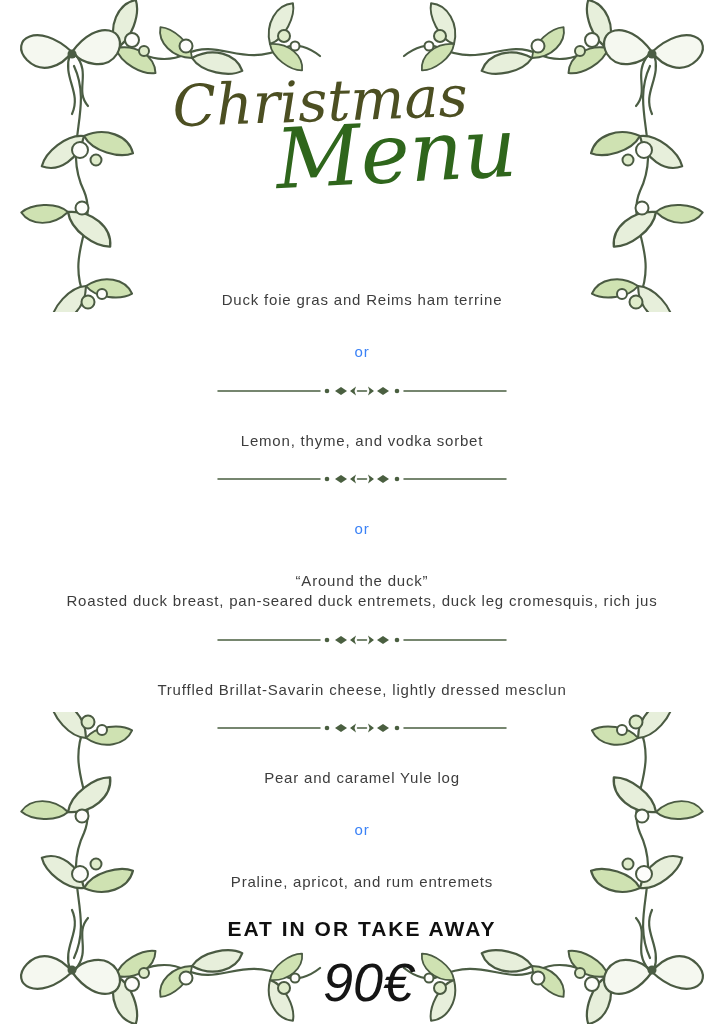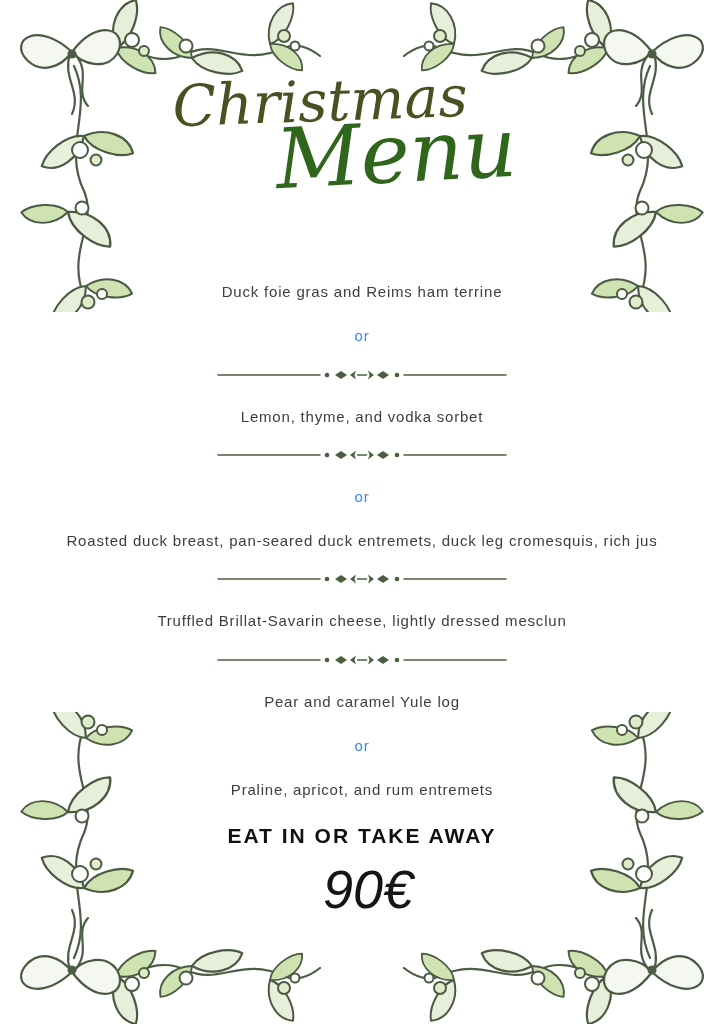--- a/index.html
+++ b/index.html
@@ -35,21 +35,21 @@
   .t2{
     margin:-20px 0 0 0;text-align:center;
     font-family:"DejaVu Serif", serif;font-style:italic;font-weight:400;
     font-size:83px;line-height:1.0;color:#2f661c;
     transform:translateX(34px) rotate(-3deg);
   }
 
   
   .courses{display:flex;flex-direction:column;align-items:center;position:relative;z-index:2;}
   .row{
-    margin:4px 0 20px 0;min-height:16px;
+    margin:12px 0 20px 0;min-height:16px;
     font-size:15px;line-height:1.35;letter-spacing:0.8px;
     color:#3d3d3d;text-align:center;max-width:660px;
   }
   .row.or{color:#3b82f6;}
   .divider{margin:0 0 20px 0;display:block;}
   .dv{stroke:#4a5f40;stroke-width:1.5;stroke-linecap:round;}
   .dvf{fill:#4a5f40;stroke:none;}
 
   
   .service{
@@ -168,20 +168,21 @@
       </svg>
 
     <div class="row">Lemon, thyme, and vodka sorbet</div>
 
     <svg class="divider" width="292" height="16">
         <use href="#rule"></use>
       </svg>
 
     <div class="row or">or</div>
     <div class="row">
+      <div>“Around the duck”</div>
       <div>Roasted duck breast, pan-seared duck entremets, duck leg cromesquis, rich jus</div>
     </div>
 
     <svg class="divider" width="292" height="16">
         <use href="#rule"></use>
       </svg>
 
     <div class="row">Truffled Brillat-Savarin cheese, lightly dressed mesclun</div>
 
     <svg class="divider" width="292" height="16">

